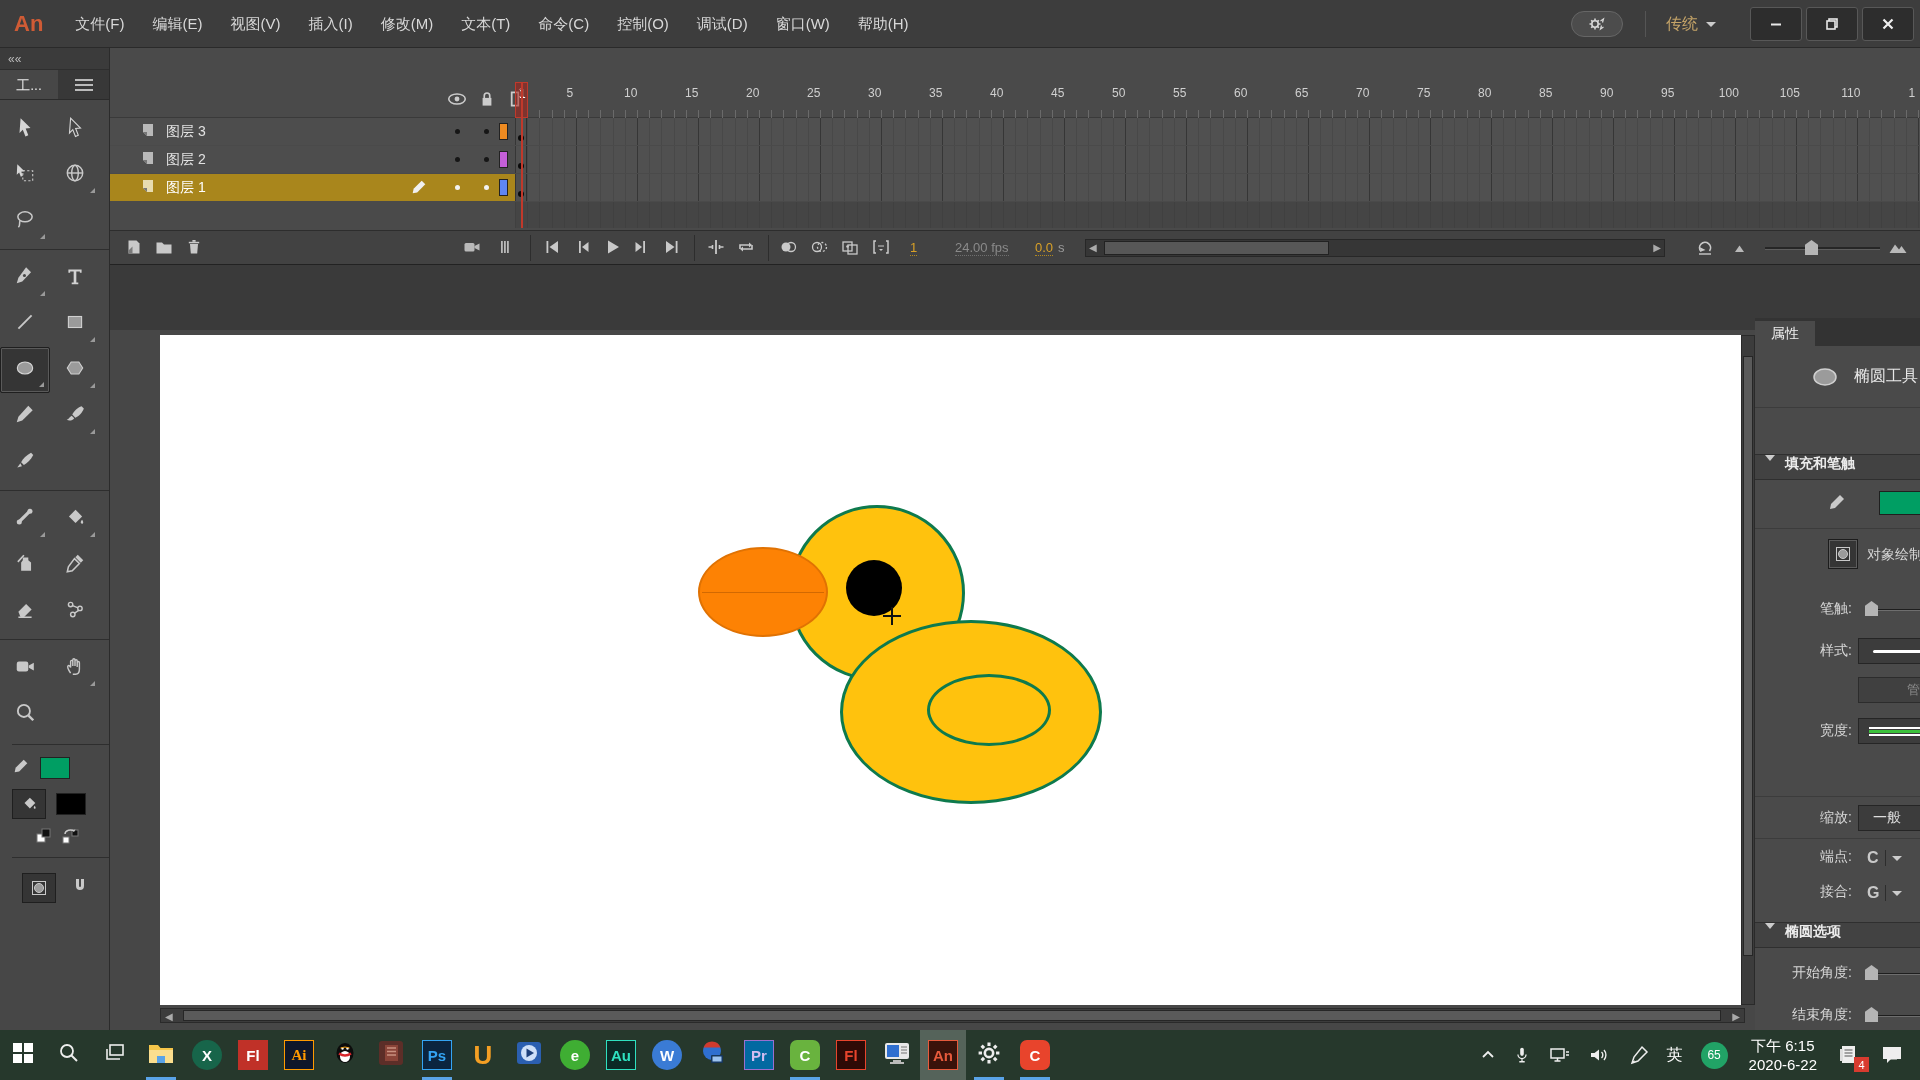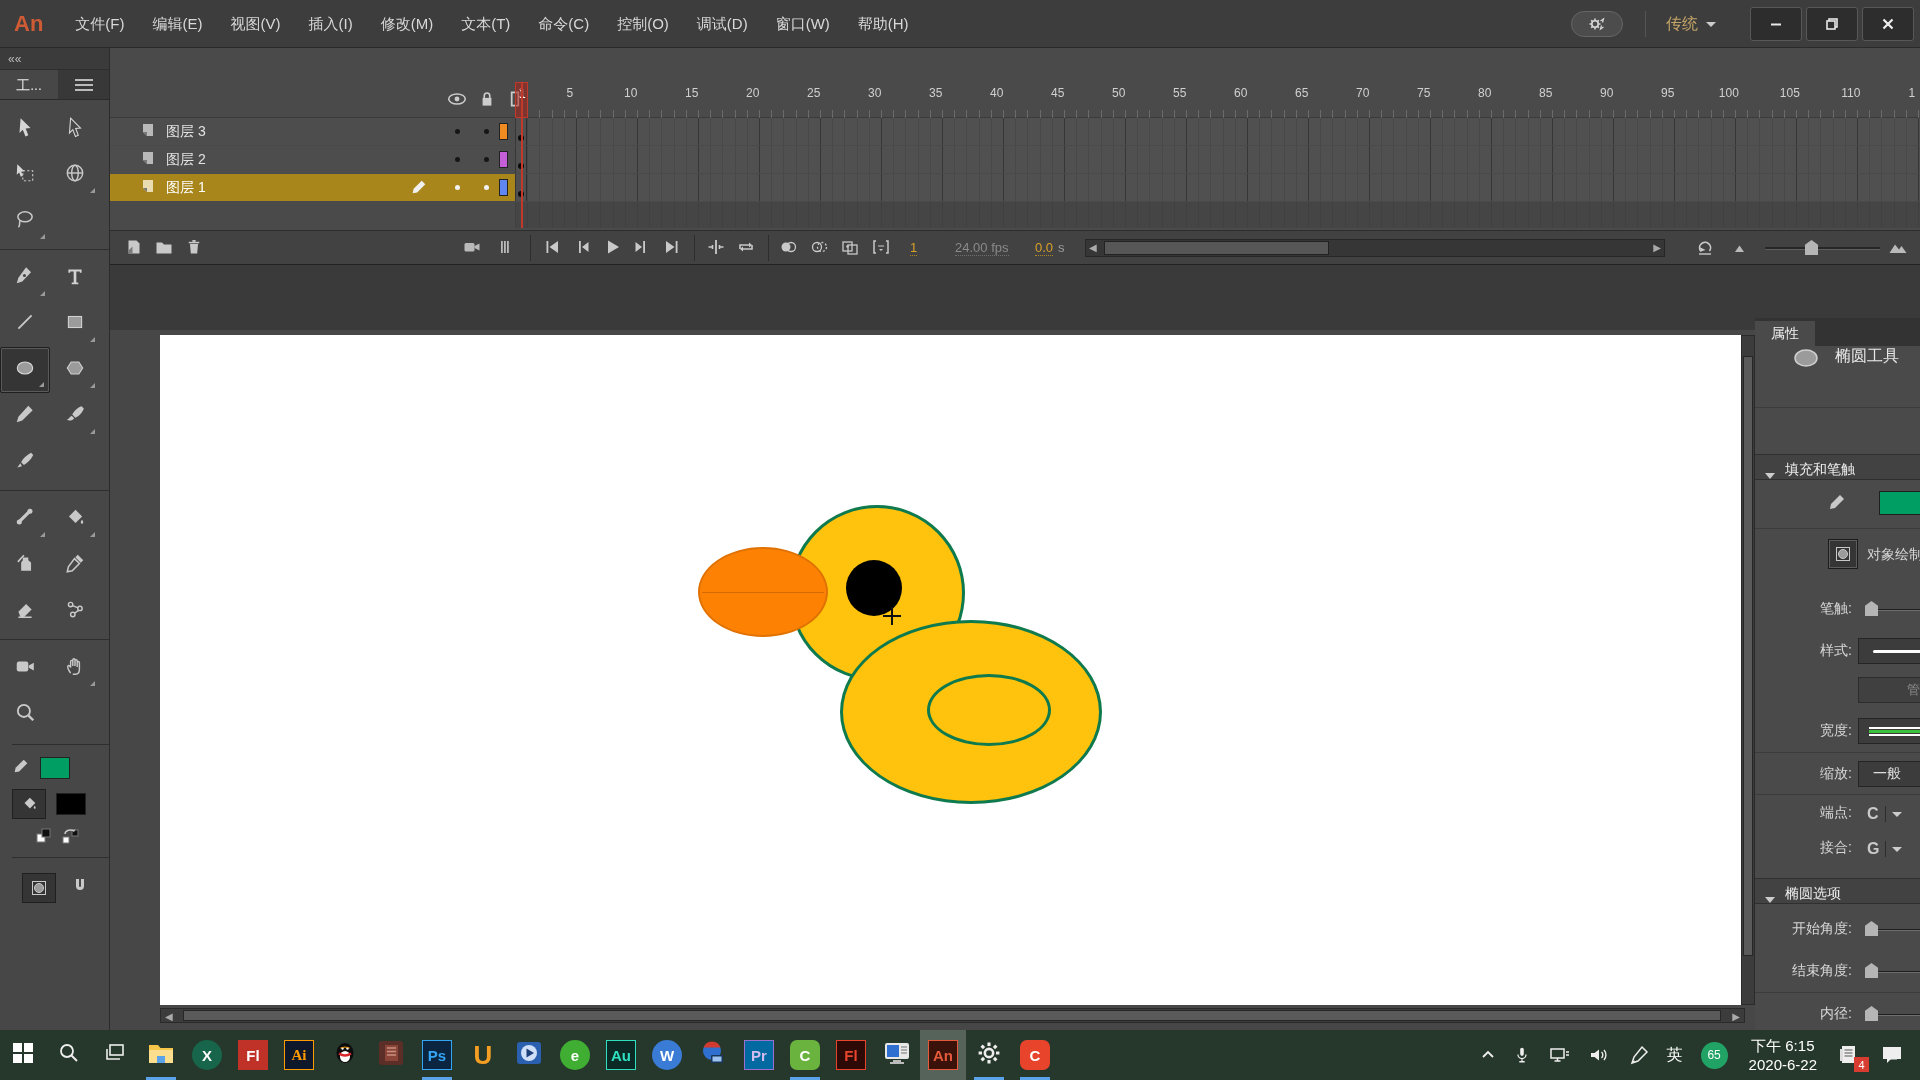--- a/index.html
+++ b/index.html
@@ -106,24 +106,24 @@
   #vscroll { position:absolute; left:1631px; top:5px; width:14px; height:670px; background:#3c3c3c; border:1px solid #2a2a2a; }
   #vscroll-thumb { position:absolute; left:1px; top:20px; width:10px; height:600px; background:#5a5a5a; border:1px solid #262626; }
   #cursor-cross { position:absolute; width:18px; height:18px; }
   #cursor-cross:before { content:""; position:absolute; left:8px; top:0; width:2px; height:18px; background:#111; }
   #cursor-cross:after { content:""; position:absolute; left:0; top:8px; width:18px; height:2px; background:#111; }
 
   
   #props { position:absolute; left:1755px; top:318px; width:165px; height:712px; background:#4a4a4a; overflow:hidden; }
   #props-tabbar { height:28px; background:#333; display:flex; align-items:flex-end; }
   #props-tab { height:25px; line-height:25px; background:#4a4a4a; color:#eee; font-size:14px; padding:0 16px; }
-  #props-tool-row { height:62px; display:flex; align-items:flex-start; gap:14px; padding-left:36px; border-bottom:1px solid #3c3c3c; }
+  #props-tool-row { height:62px; display:flex; align-items:center; gap:14px; padding-left:55px; border-bottom:1px solid #3c3c3c; }
   #props-tool-title { color:#e8e8e8; font-size:16px; white-space:nowrap; }
-  .props-section { height:26px; background:#424242; color:#ececec; font-size:14px; font-weight:normal;
-                   display:flex; align-items:flex-end; gap:10px; padding-left:10px; border-top:1px solid #2f2f2f; border-bottom:1px solid #2f2f2f; margin-top:12px;}
+  .props-section { height:26px; background:#424242; color:#ececec; font-size:14px; font-weight:bold;
+                   display:flex; align-items:flex-start; gap:10px; padding-left:10px; border-top:1px solid #2f2f2f; border-bottom:1px solid #2f2f2f; margin-top:12px;}
   .tri-down { width:0; height:0; border-left:5px solid transparent; border-right:5px solid transparent; border-top:6px solid #ccc; }
   .prop-row { position:relative; height:42px; }
   .prop-label { position:absolute; left:0; width:97px; text-align:right; top:12px; color:#d6d6d6; font-size:14px; white-space:nowrap; }
   .slider-track { position:absolute; left:112px; top:21px; width:220px; height:2px; background:#1e1e1e; border-bottom:1px solid #6e6e6e; }
   .slider-thumb { position:absolute; left:-2px; top:-8px; width:13px; height:15px; background:#b5b5b5;
       clip-path:polygon(50% 0,100% 32%,100% 100%,0 100%,0 32%); border:0; }
   .prop-select { position:absolute; left:103px; top:8px; height:26px; background:#3c3c3c; border:1px solid #252525;
                  display:flex; align-items:center; color:#ddd; font-size:14px; }
   .line-preview { width:70px; height:3px; background:#fff; margin:0 14px; border-radius:2px; }
   .width-preview { width:70px; height:9px; margin:0 10px;
@@ -695,21 +695,21 @@
     </div>
     <div class="prop-row" style="height:38px;">
       <div id="manage-brush">管理画笔</div>
     </div>
     <div class="prop-row">
       <span class="prop-label">宽度:</span>
       <div class="prop-select" style="width:160px;">
           <div class="width-preview"></div>
         </div>
     </div>
-    <div class="prop-row" style="border-top:1px solid #3c3c3c;">
+    <div class="prop-row" style="border-top:1px solid #3c3c3c;margin-top:44px;">
       <span class="prop-label">缩放:</span>
       <div class="prop-select" style="width:90px;padding-left:14px;">
           <span>一般</span>
         </div>
     </div>
     <div class="prop-row" style="height:36px;border-top:1px solid #3c3c3c;">
       <span class="prop-label" style="top:9px">端点:</span>
       <div class="capjoin">
           <span class="glyph">C</span>
           <span class="vdiv"></span>

